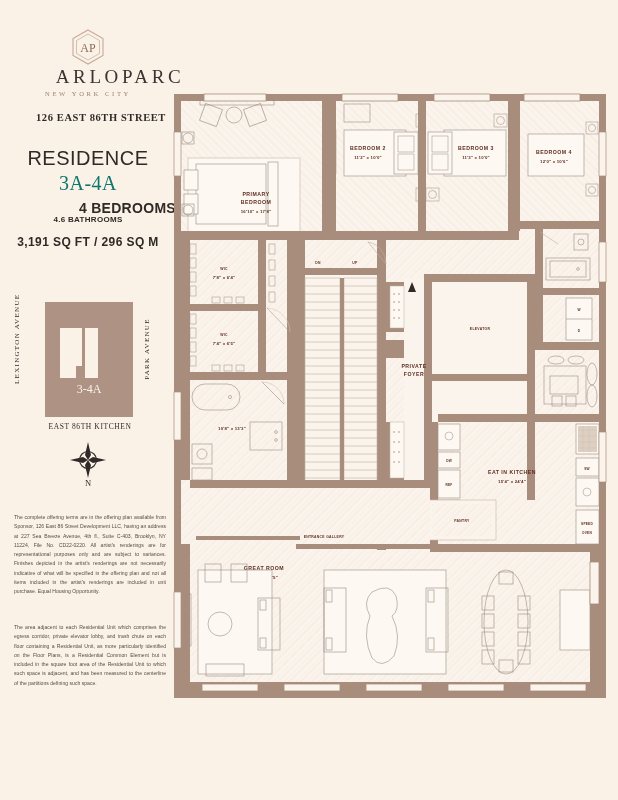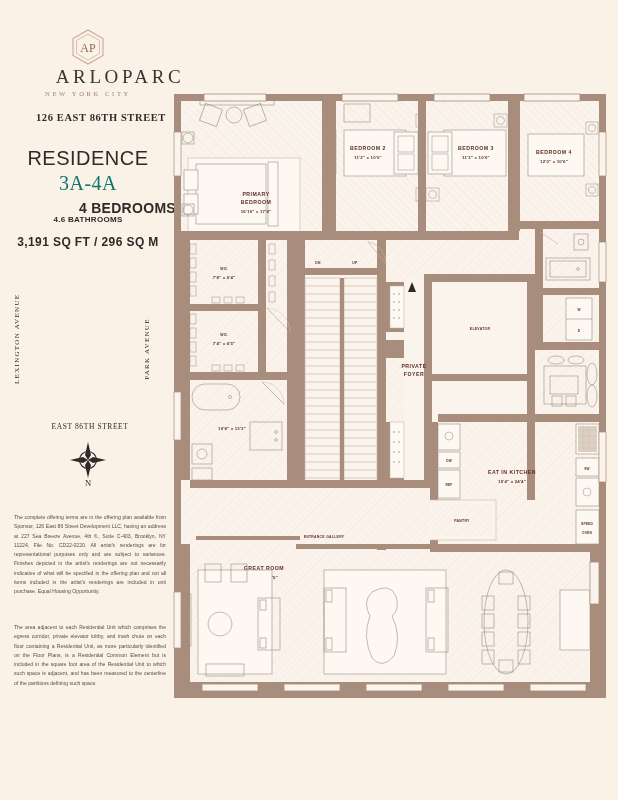--- a/index.html
+++ b/index.html
@@ -123,23 +123,29 @@
     <div class="brand">ARLOPARC</div>
     <div class="brand-sub">NEW YORK CITY</div>
     <div class="address">126 EAST 86TH STREET</div>
 
     <div class="res-title">RESIDENCE</div>
     <div class="res-unit">3A-4A</div>
     <div class="beds">4 BEDROOMS</div>
     <div class="baths">4.6 BATHROOMS</div>
     <div class="sqft">3,191 SQ FT / 296 SQ M</div>
 
+    <div class="key">
+      <div class="key-slot a"></div>
+      <div class="key-slot a2"></div>
+      <div class="key-slot b"></div>
+      <div class="key-label">3-4A</div>
+    </div>
     <div class="vst lex">LEXINGTON AVENUE</div>
     <div class="vst park">PARK AVENUE</div>
-    <div class="st86">EAST 86TH STREET</div>
+    <div class="st86">EAST 86TH KITCHEN</div>
 
     <svg class="compass" width="56" height="40" viewBox="0 0 56 40">
       <circle cx="28" cy="20" r="8.5" fill="none" stroke="#2f2a28" stroke-width="1.1"></circle>
       <polygon points="28,2 31,15 28,20 25,15" fill="#2f2a28"></polygon>
       <polygon points="28,38 31,25 28,20 25,25" fill="#2f2a28"></polygon>
       <polygon points="46,20 33,23 28,20 33,17" fill="#2f2a28"></polygon>
       <polygon points="10,20 23,23 28,20 23,17" fill="#2f2a28"></polygon>
     </svg>
     <div class="compass-n">N</div>
 

